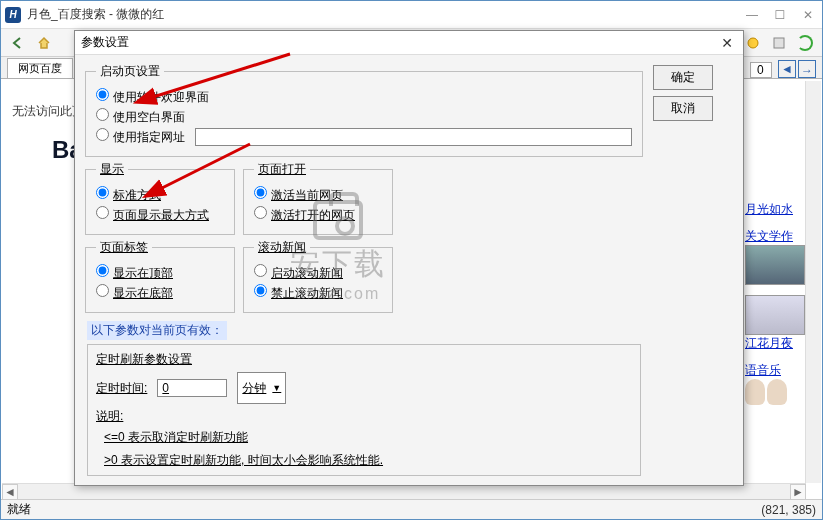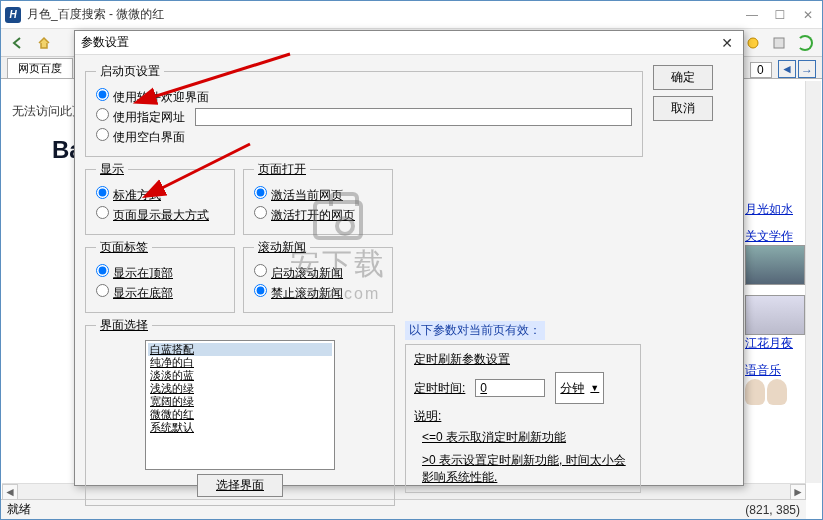--- a/index.html
+++ b/index.html
@@ -38,21 +38,21 @@
   
   
   .rstrip { position: absolute; right: 4px; top: 120px; width: 72px; display:flex; flex-direction:column; gap:10px;}
   .rcard { border:0; }
   .rcard .txt { color:#0020c6; text-decoration: underline; font-size:12px;}
   .rimg { width:60px; height:40px; background:linear-gradient(#8aa,#567); border:1px solid #999;}
   .rimg2 { width:60px; height:40px; background:linear-gradient(#dde,#bbc); border:1px solid #999;}
   .rimg3 { display:flex; gap:2px;} .rimg3 div{width:20px;height:26px;background:#e9d7c4;border-radius:10px 10px 6px 6px;}
 
   
-  .statusbar { position:absolute; bottom:0; left:0; right:16px; height:20px; border-top:1px solid #ccc; background:#f4f4f4; display:flex; align-items:center; padding:0 6px; font-size:12px; }
+  .statusbar { position:absolute; bottom:0; left:0; right:0; height:20px; border-top:1px solid #ccc; background:#f4f4f4; display:flex; align-items:center; padding:0 6px; font-size:12px; }
   .statusbar .sp { flex:1; }
   .statusbar .coords { color:#333; }
 
   
   .dlg { position: absolute; left: 74px; top: 30px; width: 670px; height: 456px; background: #f4f4f4; border: 1px solid #888; box-shadow: 2px 2px 8px rgba(0,0,0,0.3); }
   .dlg-titlebar { height: 24px; display:flex; align-items:center; padding:0 6px; background:#fff; border-bottom:1px solid #ddd; }
   .dlg-titlebar .t { font-size:12px; flex:1; }
   .dlg-close { width:20px;height:18px;display:flex;align-items:center;justify-content:center;cursor:pointer;font-size:14px;color:#333;}
   .dlg-body { padding: 8px 10px; display:flex; gap:10px; height: calc(100% - 24px);}
   .dlg-left { flex:1; display:flex; flex-direction:column; gap:4px;}
@@ -188,26 +188,26 @@
   </div>
   <div class="dlg-body">
     <div class="dlg-left">
 
       <fieldset>
         <legend>启动页设置</legend>
         <div class="row">
             <label><input type="radio" name="st" checked="" style=""><span>使用软件欢迎界面</span></label>
           </div>
         <div class="row">
+            <label><input type="radio" name="st" style=""><span>使用空白界面</span></label>
+          </div>
+        <div class="row">
           <label><input type="radio" name="st" style=""><span>使用指定网址</span></label>
           <input class="txt-in" style="flex: 1 1 0%;" value="">
         </div>
-        <div class="row">
-            <label><input type="radio" name="st" style=""><span>使用空白界面</span></label>
-          </div>
       </fieldset>
 
       <div class="fs-row">
         <fieldset style="flex:0 0 150px">
           <legend>显示</legend>
           <div class="row">
               <label><input type="radio" name="dp" checked="" style=""><span>标准方式</span></label>
             </div>
           <div class="row">
               <label><input type="radio" name="dp" style=""><span>页面显示最大方式</span></label>
@@ -240,33 +240,20 @@
               <label><input type="radio" name="sn" style=""><span>启动滚动新闻</span></label>
             </div>
           <div class="row">
               <label><input type="radio" name="sn" checked="" style=""><span>禁止滚动新闻</span></label>
             </div>
         </fieldset>
         <div style="flex:1"></div>
       </div>
 
       <div class="fs-row" style="align-items:stretch;">
-        <fieldset style="flex:0 0 310px;display:flex;flex-direction:column;align-items:center;">
-          <legend>界面选择</legend>
-          <div class="listbox" id="skinlist">
-              <div class="sel">白蓝搭配</div>
-              <div>纯净的白</div>
-              <div>淡淡的蓝</div>
-              <div>浅浅的绿</div>
-              <div>宽阔的绿</div>
-              <div>微微的红</div>
-              <div>系统默认</div>
-            </div>
-          <div class="select-btn">选择界面</div>
-        </fieldset>
         <div style="flex:1;padding:4px 2px;">
           <div class="subtle-title">以下参数对当前页有效：</div>
           <div class="refresh-box">
             <div class="hdr">定时刷新参数设置</div>
             <div class="row">
               <span>定时时间:</span>
               <input class="txt-in" style="width: 70px;" value="0">
               <div class="combo">
                   <span>分钟</span>
                   <span class="caret">▼</span>

